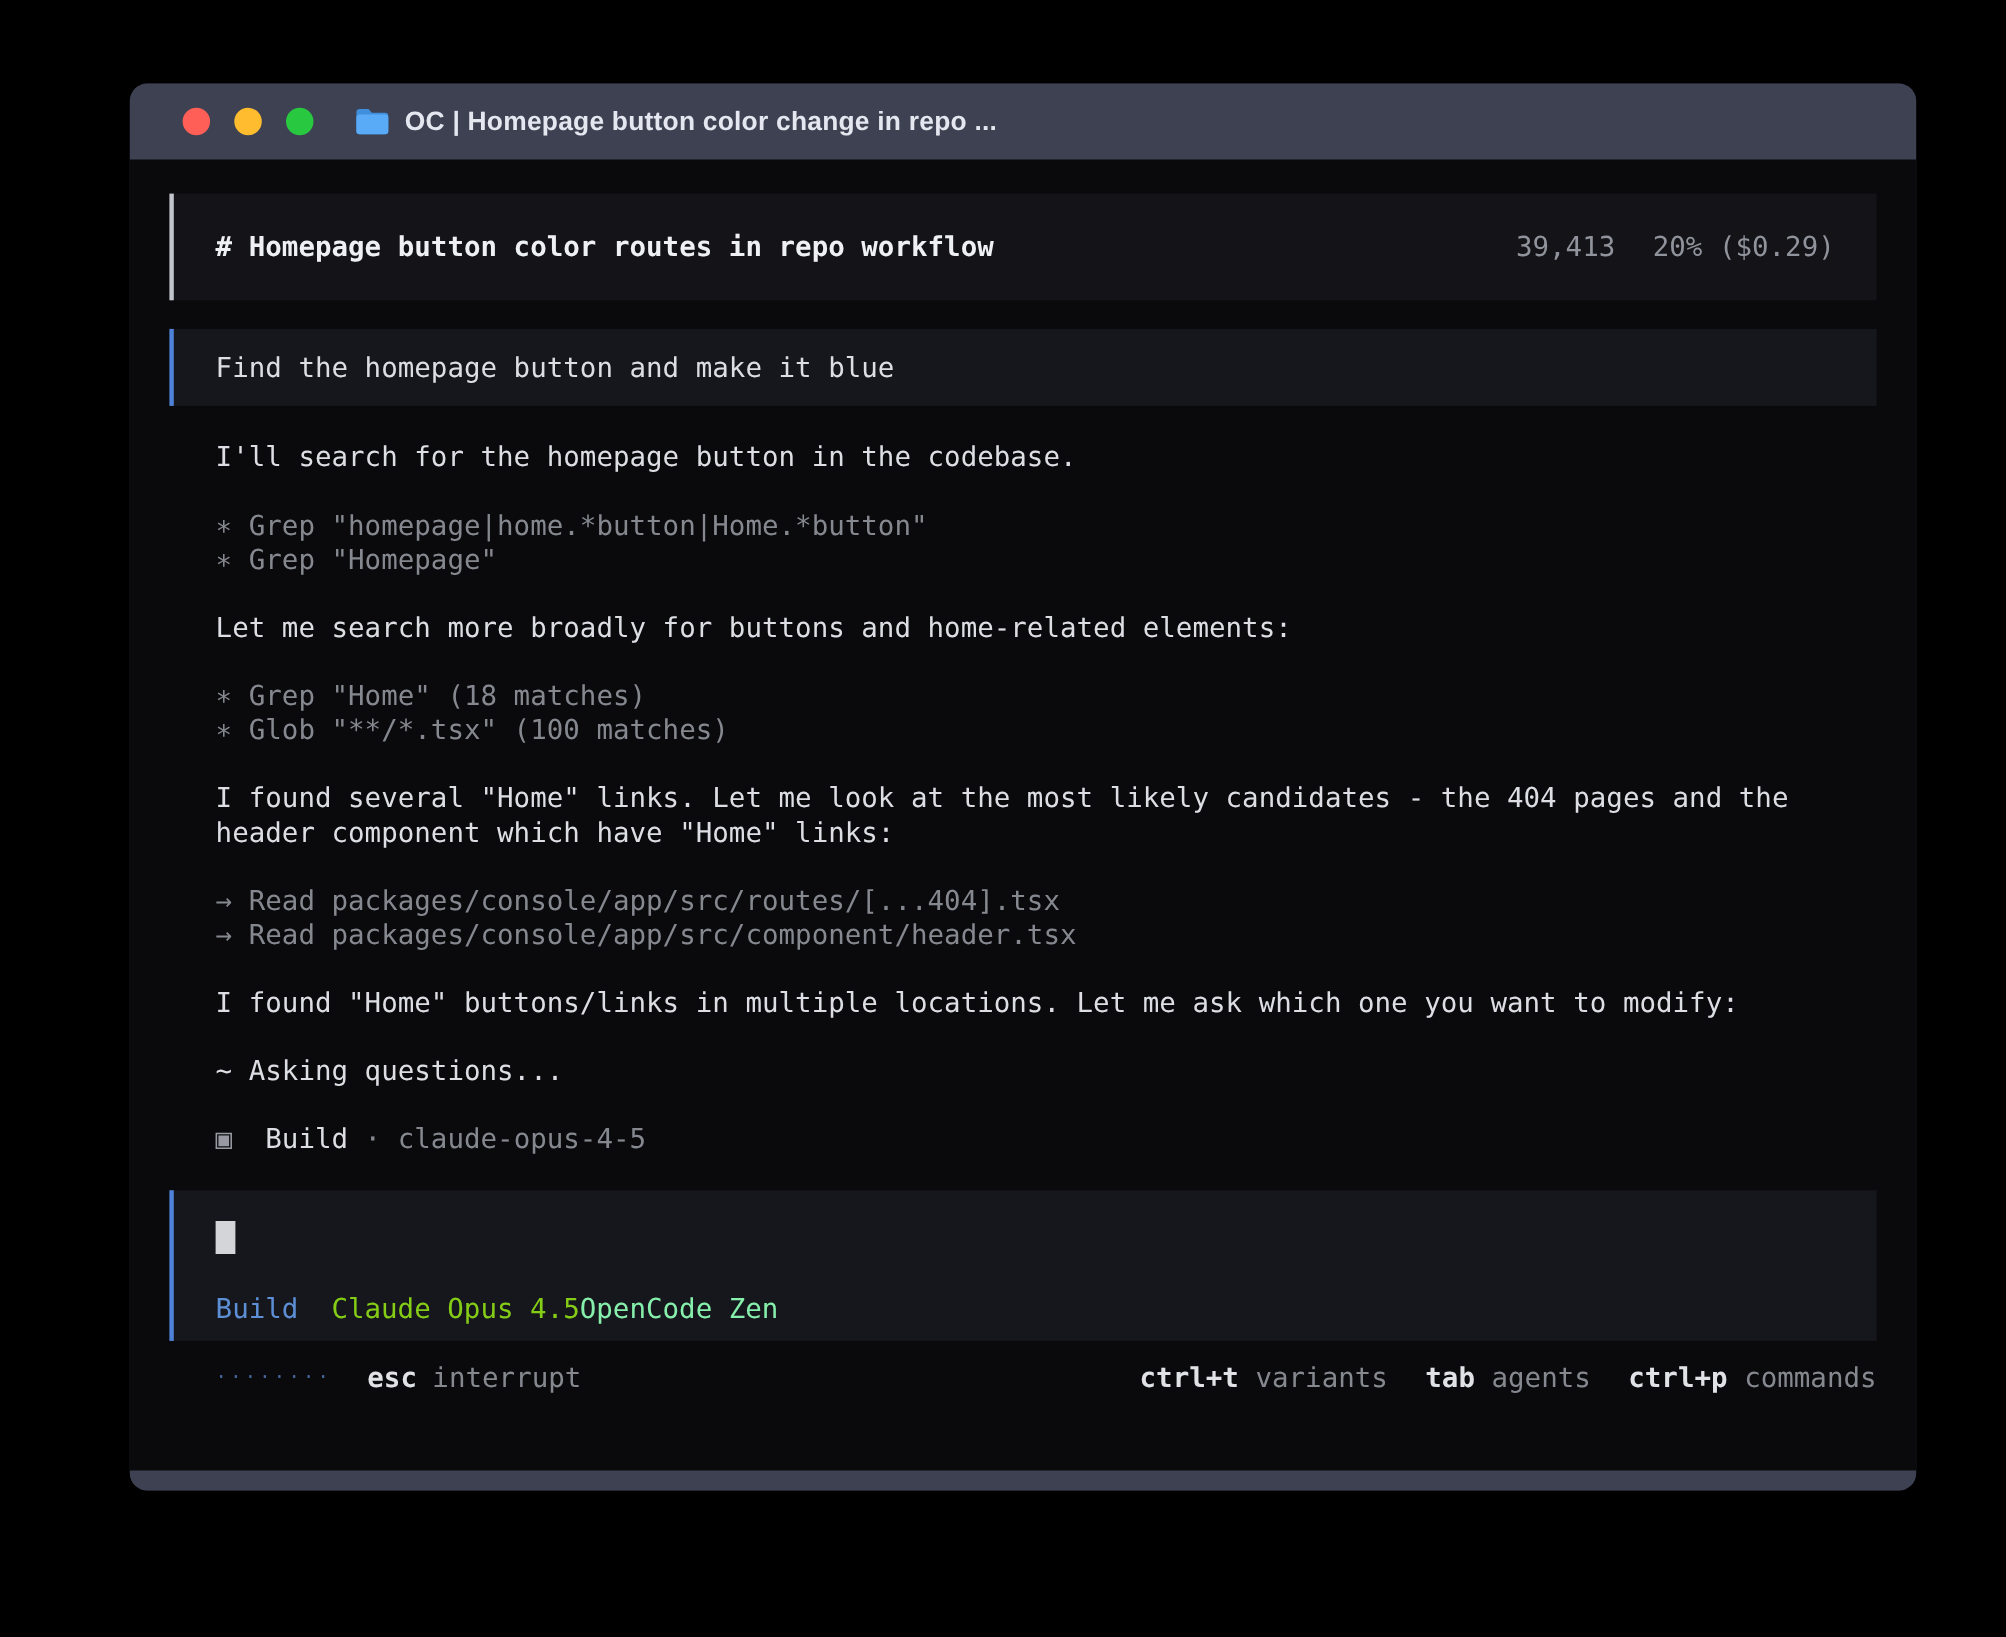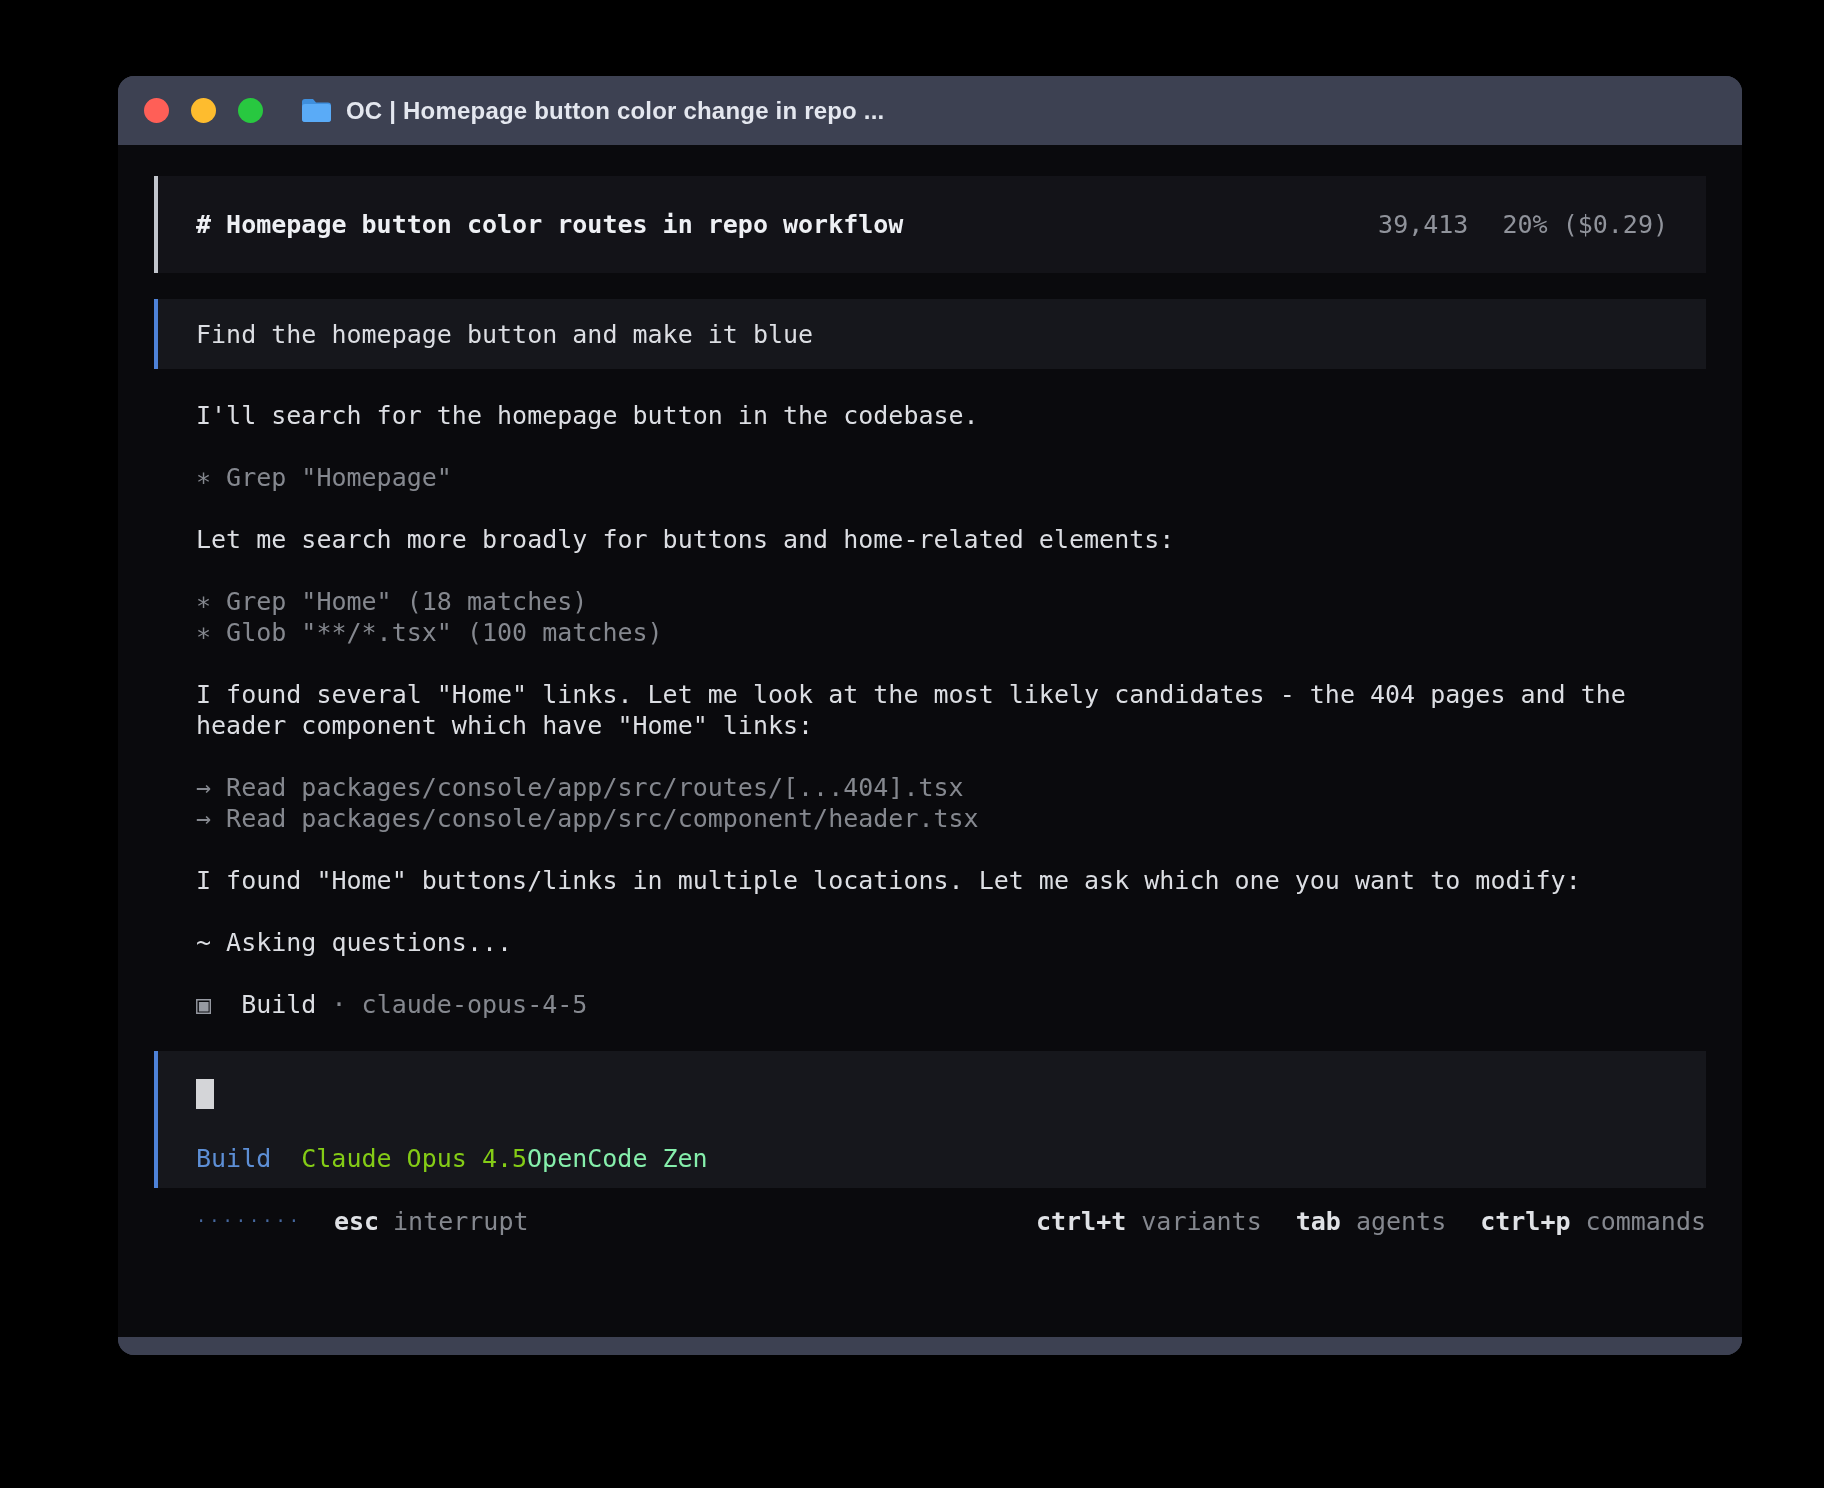--- a/index.html
+++ b/index.html
@@ -6,21 +6,21 @@
   html,body { width:1824px; height:1488px; background:#000; overflow:hidden; }
   body { font-family:"DejaVu Sans Mono", monospace; }
 
   .window {
     position:absolute; left:118px; top:76px; width:1624px; height:1279px;
     background:#3d4152; border-radius:16px; overflow:hidden;
     display:flex; flex-direction:column;
   }
 
   
-  .titlebar { height:69px; flex:none; display:flex; align-items:center; padding-left:26px; background:#3d4152; }
+  .titlebar { height:69px; flex:none; display:flex; align-items:center; padding-left:48px; background:#3d4152; }
   .lights { display:flex; gap:22px; }
   .light { width:25px; height:25px; border-radius:50%; }
   .light-red { background:#ff5f57; }
   .light-yellow { background:#febc2e; }
   .light-green { background:#28c840; }
   .titlegroup { display:flex; align-items:center; margin-left:38px; gap:14px; }
   .folder-icon { width:31px; height:25px; display:block; }
   .window-title { font-family:"Liberation Sans", sans-serif; font-weight:bold; font-size:24px; color:#e4e7ef; letter-spacing:.2px; }
 
   
@@ -96,20 +96,21 @@
       </div>
     </div>
 
     <div class="block user-block">
       <div class="user-text">Find the homepage button and make it blue</div>
     </div>
 
     <div class="transcript">
         <div class="line"><span class="normal">I'll search for the homepage button in the codebase.</span></div>
         <div class="line">&nbsp;</div>
+        <div class="line"><span class="dim">∗ Grep "homepage|home.*button|Home.*button"</span></div>
         <div class="line"><span class="dim">∗ Grep "Homepage"</span></div>
         <div class="line">&nbsp;</div>
         <div class="line"><span class="normal">Let me search more broadly for buttons and home-related elements:</span></div>
         <div class="line">&nbsp;</div>
         <div class="line"><span class="dim">∗ Grep "Home" (18 matches)</span></div>
         <div class="line"><span class="dim">∗ Glob "**/*.tsx" (100 matches)</span></div>
         <div class="line">&nbsp;</div>
         <div class="line"><span class="normal">I found several "Home" links. Let me look at the most likely candidates - the 404 pages and the header component which have "Home" links:</span></div>
         <div class="line">&nbsp;</div>
         <div class="line"><span class="dim">→ Read packages/console/app/src/routes/[...404].tsx</span></div>

